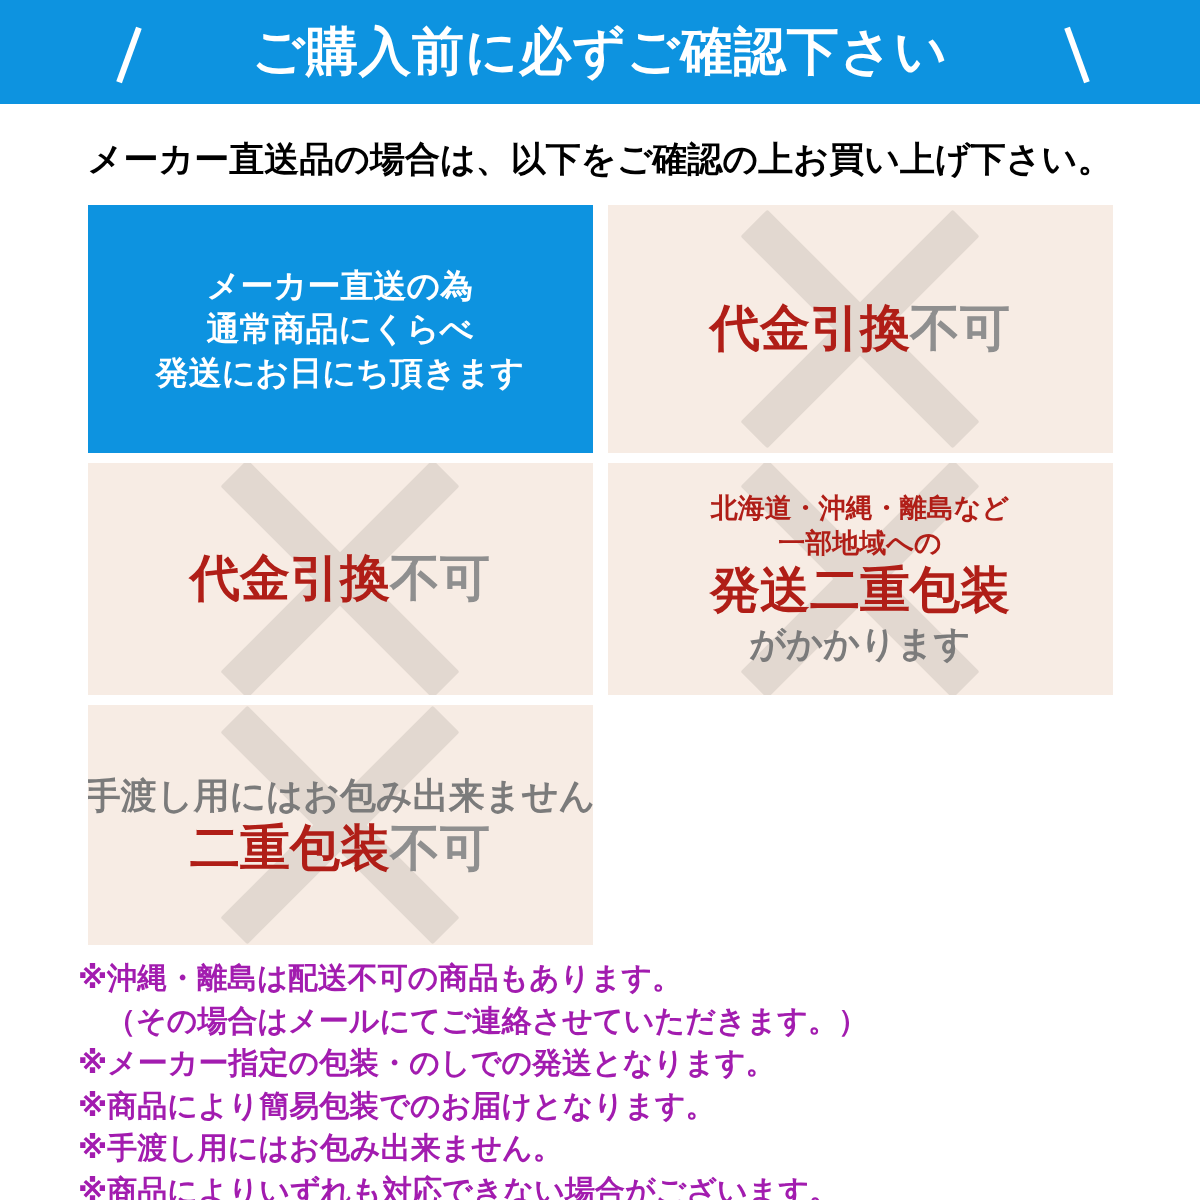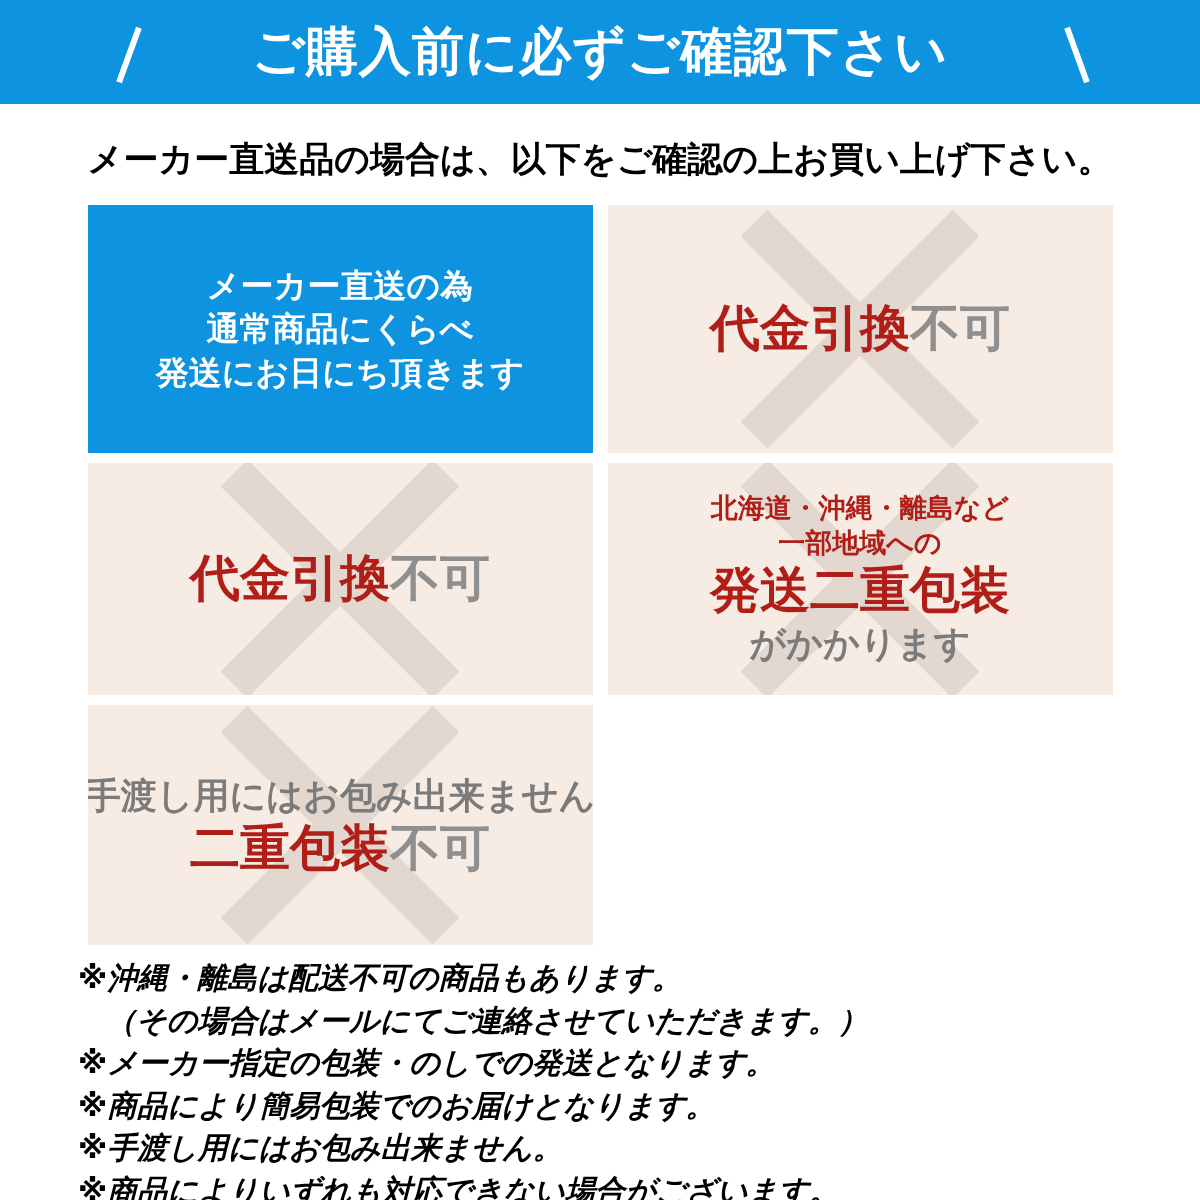--- a/index.html
+++ b/index.html
@@ -147,26 +147,25 @@
   .grey { color: #8f8f8f; }
 
   
   .notes {
     margin: 12px auto 0 auto;
     width: 1060px;
     padding-left: 8px;
     box-sizing: border-box;
   }
   .note {
-    color: #000000;
+    color: #a21caf;
     font-size: 30px;
     font-weight: bold;
     line-height: 1.42;
     white-space: nowrap;
-    font-style: italic;
   }
   .note.indent {
     padding-left: 28px;
   }
 </style>
 </head>
 <body>
 
 <div class="page">
 

